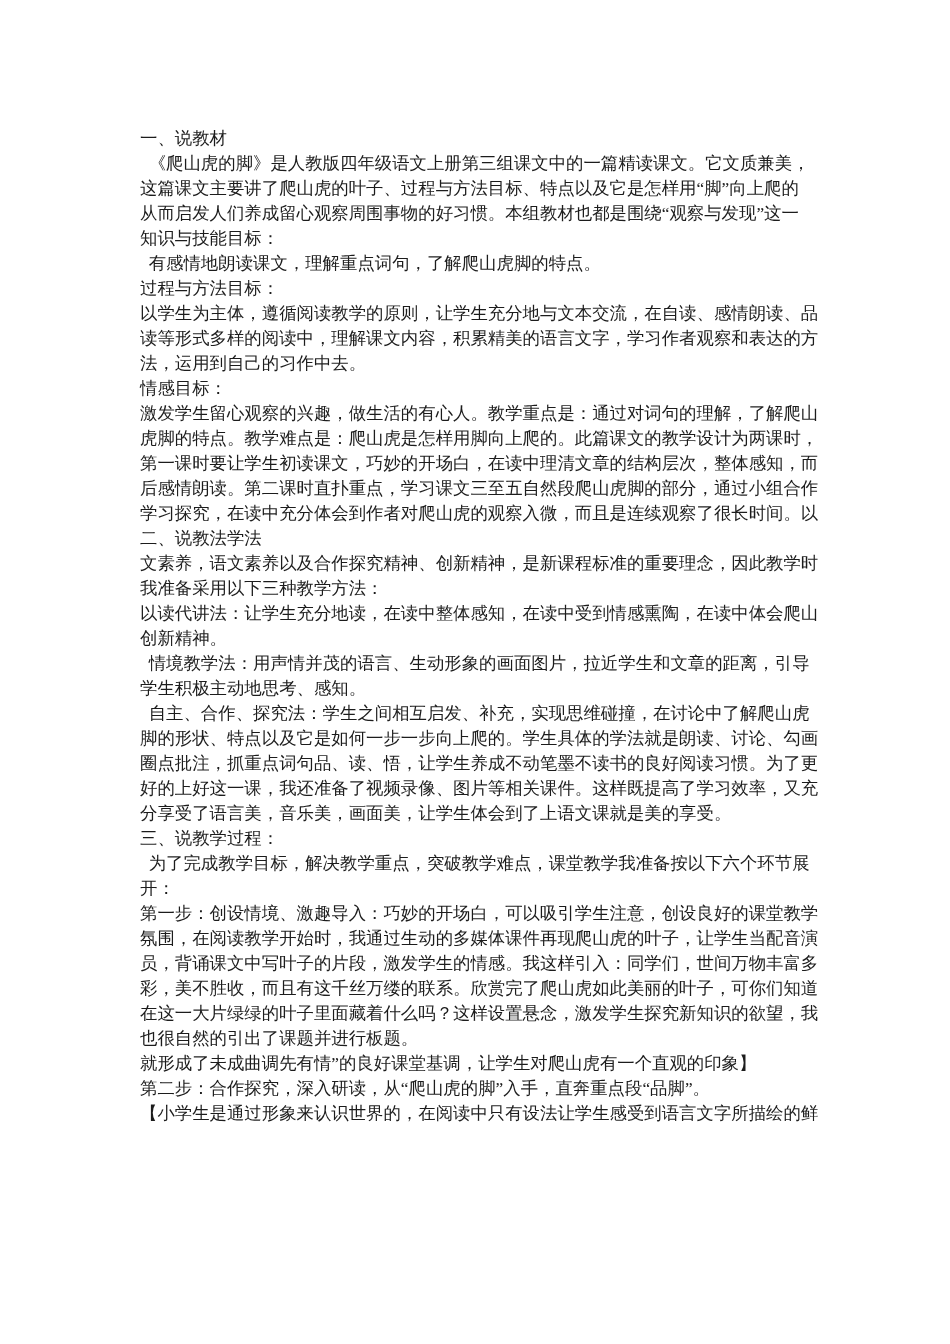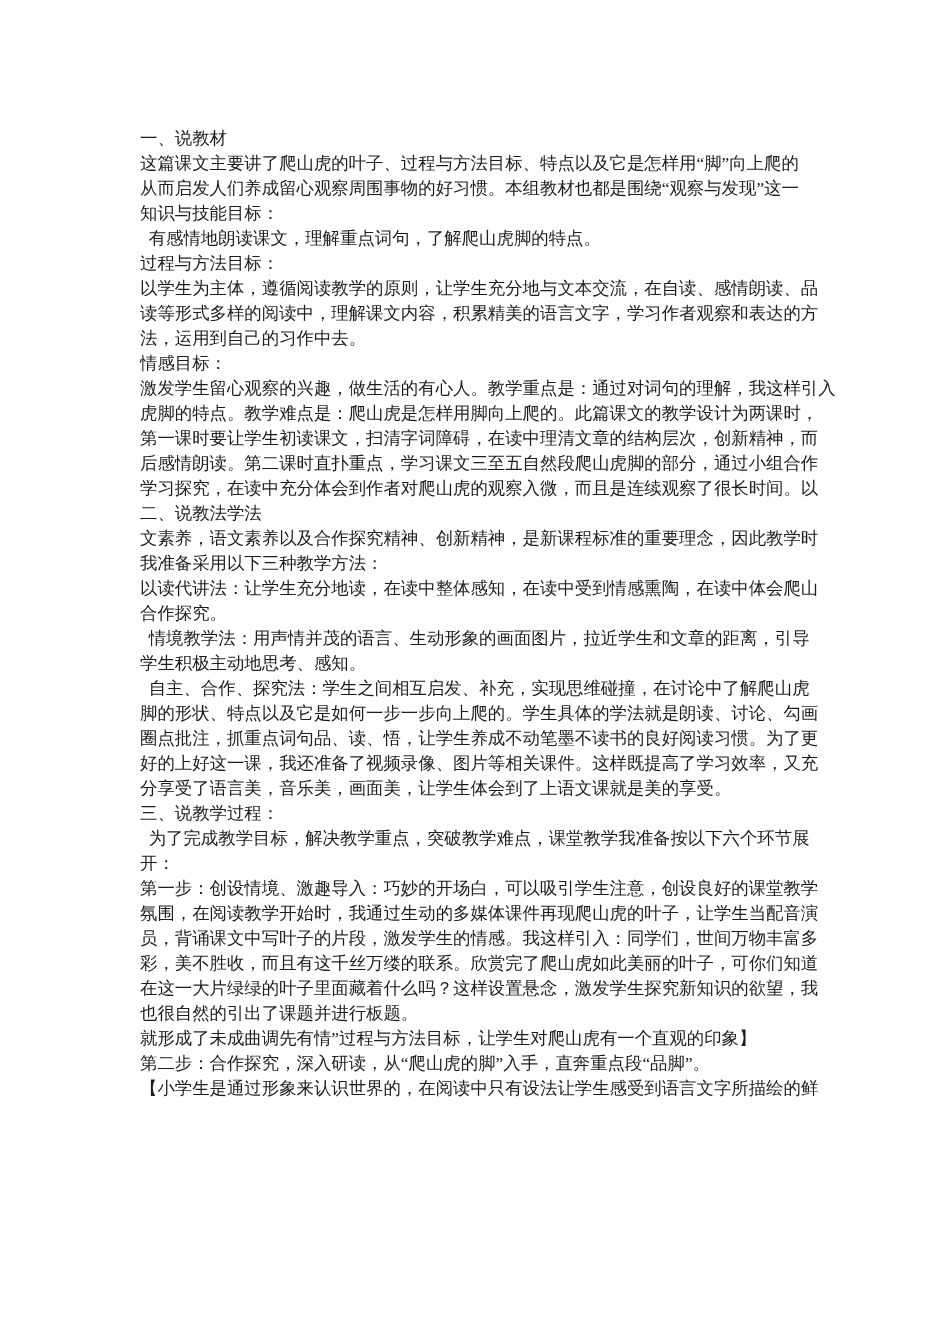--- a/index.html
+++ b/index.html
@@ -34,52 +34,53 @@
     height: 25px;
     overflow: visible;
   }
 </style>
 </head>
 <body>
 
 <div class="page">
   <div class="text-block">
       <div class="line">一、说教材</div>
+      <div class="line">  《爬山虎的脚》是人教版四年级语文上册第三组课文中的一篇精读课文。它文质兼美，</div>
       <div class="line">这篇课文主要讲了爬山虎的叶子、过程与方法目标、特点以及它是怎样用“脚”向上爬的</div>
       <div class="line">从而启发人们养成留心观察周围事物的好习惯。本组教材也都是围绕“观察与发现”这一</div>
       <div class="line">知识与技能目标：</div>
       <div class="line">  有感情地朗读课文，理解重点词句，了解爬山虎脚的特点。</div>
       <div class="line">过程与方法目标：</div>
       <div class="line">以学生为主体，遵循阅读教学的原则，让学生充分地与文本交流，在自读、感情朗读、品</div>
       <div class="line">读等形式多样的阅读中，理解课文内容，积累精美的语言文字，学习作者观察和表达的方</div>
       <div class="line">法，运用到自己的习作中去。</div>
       <div class="line">情感目标：</div>
-      <div class="line">激发学生留心观察的兴趣，做生活的有心人。教学重点是：通过对词句的理解，我这样引入</div>
+      <div class="line">激发学生留心观察的兴趣，做生活的有心人。教学重点是：通过对词句的理解，了解爬山</div>
       <div class="line">虎脚的特点。教学难点是：爬山虎是怎样用脚向上爬的。此篇课文的教学设计为两课时，</div>
-      <div class="line">第一课时要让学生初读课文，扫清字词障碍，在读中理清文章的结构层次，创新精神，而</div>
+      <div class="line">第一课时要让学生初读课文，巧妙的开场白，在读中理清文章的结构层次，整体感知，而</div>
       <div class="line">后感情朗读。第二课时直扑重点，学习课文三至五自然段爬山虎脚的部分，通过小组合作</div>
       <div class="line">学习探究，在读中充分体会到作者对爬山虎的观察入微，而且是连续观察了很长时间。以</div>
       <div class="line">二、说教法学法</div>
       <div class="line">文素养，语文素养以及合作探究精神、创新精神，是新课程标准的重要理念，因此教学时</div>
       <div class="line">我准备采用以下三种教学方法：</div>
       <div class="line">以读代讲法：让学生充分地读，在读中整体感知，在读中受到情感熏陶，在读中体会爬山</div>
-      <div class="line">合作探究。</div>
+      <div class="line">创新精神。</div>
       <div class="line">  情境教学法：用声情并茂的语言、生动形象的画面图片，拉近学生和文章的距离，引导</div>
       <div class="line">学生积极主动地思考、感知。</div>
       <div class="line">  自主、合作、探究法：学生之间相互启发、补充，实现思维碰撞，在讨论中了解爬山虎</div>
       <div class="line">脚的形状、特点以及它是如何一步一步向上爬的。学生具体的学法就是朗读、讨论、勾画</div>
       <div class="line">圈点批注，抓重点词句品、读、悟，让学生养成不动笔墨不读书的良好阅读习惯。为了更</div>
       <div class="line">好的上好这一课，我还准备了视频录像、图片等相关课件。这样既提高了学习效率，又充</div>
       <div class="line">分享受了语言美，音乐美，画面美，让学生体会到了上语文课就是美的享受。</div>
       <div class="line">三、说教学过程：</div>
       <div class="line">  为了完成教学目标，解决教学重点，突破教学难点，课堂教学我准备按以下六个环节展</div>
       <div class="line">开：</div>
       <div class="line">第一步：创设情境、激趣导入：巧妙的开场白，可以吸引学生注意，创设良好的课堂教学</div>
       <div class="line">氛围，在阅读教学开始时，我通过生动的多媒体课件再现爬山虎的叶子，让学生当配音演</div>
       <div class="line">员，背诵课文中写叶子的片段，激发学生的情感。我这样引入：同学们，世间万物丰富多</div>
       <div class="line">彩，美不胜收，而且有这千丝万缕的联系。欣赏完了爬山虎如此美丽的叶子，可你们知道</div>
       <div class="line">在这一大片绿绿的叶子里面藏着什么吗？这样设置悬念，激发学生探究新知识的欲望，我</div>
       <div class="line">也很自然的引出了课题并进行板题。</div>
-      <div class="line">就形成了未成曲调先有情”过程与方法目标，让学生对爬山虎有一个直观的印象】</div>
+      <div class="line">就形成了未成曲调先有情”的良好课堂基调，让学生对爬山虎有一个直观的印象】</div>
       <div class="line">第二步：合作探究，深入研读，从“爬山虎的脚”入手，直奔重点段“品脚”。</div>
       <div class="line">【小学生是通过形象来认识世界的，在阅读中只有设法让学生感受到语言文字所描绘的鲜</div>
     </div>
 </div>
 
 </body></html>

